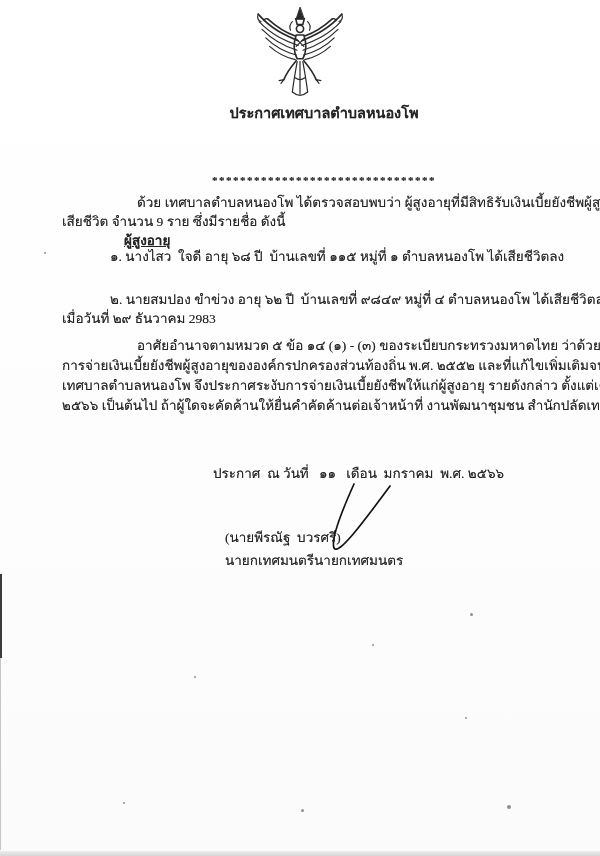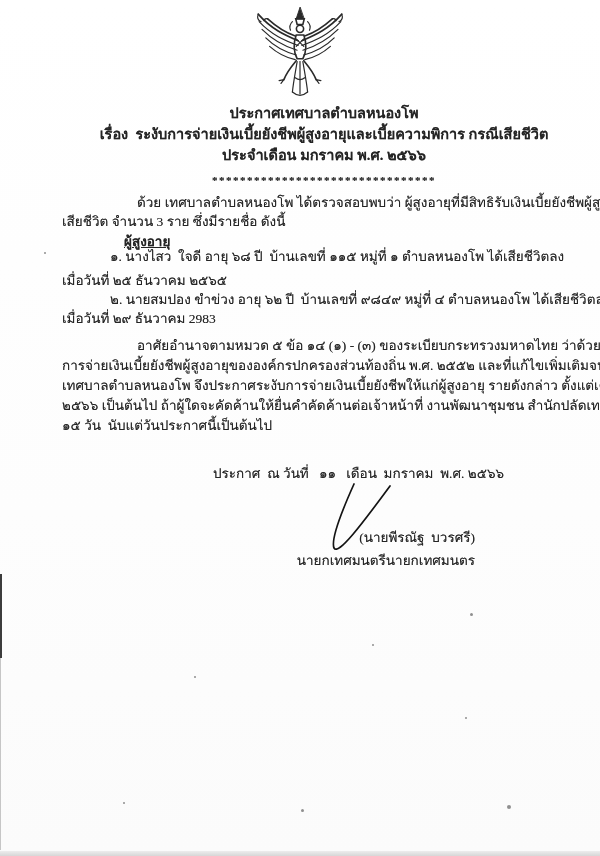--- a/index.html
+++ b/index.html
@@ -17,32 +17,32 @@
   .line {
     position: absolute;
     white-space: pre;
     font-size: 13.5px;
     line-height: 18px;
     color: #242424;
     text-shadow: 0 0 0.5px rgba(20,20,20,0.45);
   }
   .centered { left: 0; width: 600px; text-align: center; padding-left: 48px; }
   .bold { font-weight: bold; }
-  .underline { text-decoration: underline; }
+  .underline { text-decoration: underline; font-family: Liberation Mono, monospace; }
   .title-line { font-size: 14.5px; }
   .separator-line { font-size: 11px; letter-spacing: 1.5px; font-weight: bold; }
   .emblem-svg { position: absolute; left: 243px; top: 6px; }
   .emblem-svg path, .emblem-svg circle {
     stroke: #2a2a2a; fill: none; stroke-width: 1.7; stroke-linecap: round;
   }
   .emblem-svg .feather { stroke-width: 1.25; }
   .emblem-svg .solid { fill: #2a2a2a; stroke-width: 1; }
   .signature-svg { position: absolute; left: 298px; top: 478px; }
   .signature-svg path { stroke: #141414; fill: none; stroke-width: 1.7; stroke-linecap: round; }
-  .sig-block { position: absolute; left: 225px; width: 250px; text-align: right; }
+  .sig-block { position: absolute; left: 225px; width: 250px; text-align: left; }
   .speck { position: absolute; background: #8f8f8f; border-radius: 50%; }
   .edge-strip-dark { position: absolute; left: 0; top: 574px; width: 2px; height: 84px; background: #3c3c3c; }
   .edge-strip-light { position: absolute; left: 0; top: 658px; width: 1px; height: 192px; background: #c6c6c6; }
   .bottom-band { position: absolute; left: 0; top: 851px; width: 600px; height: 5px;
                  background: linear-gradient(180deg, #ededed, #d7d7d7); }
 </style>
 </head>
 <body>
 
 <div class="page">
@@ -84,40 +84,36 @@
     <path class="feather" d="M77 77 l5 1 M77 77 l3 4"></path>
 
     <path class="feather" d="M57 58 C55 70 53 80 52 90"></path>
     <path class="feather" d="M60 58 L60 92"></path>
     <path class="feather" d="M63 58 C65 70 67 80 68 90"></path>
     <path class="feather" d="M52 90 Q60 97 68 90"></path>
     <path class="feather" d="M55 75 Q60 79 65 75"></path>
   </svg>
 
   <div class="line centered bold title-line" style="top:104px">ประกาศเทศบาลตำบลหนองโพ</div>
-  <div class="line centered bold title-line" style="top:125px">เรื่อง  ระงับการจ่ายเงินเบี้ยยังชีพผู้สูงอายุและเบี้ยความพิการ กรณีเสียชีวิต</div>
-  <div class="line centered bold title-line" style="top:146px">ประจำเดือน มกราคม พ.ศ. ๒๕๖๖</div>
   <div class="line centered separator-line" style="top:171px">********************************</div>
 
   <div class="line" style="left:137px; top:194px">ด้วย เทศบาลตำบลหนองโพ ได้ตรวจสอบพบว่า ผู้สูงอายุที่มีสิทธิรับเงินเบี้ยยังชีพผู้สูงอายุ</div>
-  <div class="line" style="left:62px; top:213px">เสียชีวิต จำนวน 3 ราย ซึ่งมีรายชื่อ ดังนี้</div>
+  <div class="line" style="left:62px; top:213px">เสียชีวิต จำนวน 9 ราย ซึ่งมีรายชื่อ ดังนี้</div>
 
   <div class="line bold underline" style="left:124px; top:233px">ผู้สูงอายุ</div>
 
   <div class="line" style="left:110px; top:248px">๑. นางไสว  ใจดี อายุ ๖๘ ปี  บ้านเลขที่ ๑๑๕ หมู่ที่ ๑ ตำบลหนองโพ ได้เสียชีวิตลง</div>
-  <div class="line" style="left:62px; top:272px">เมื่อวันที่ ๒๕ ธันวาคม ๒๕๖๕</div>
 
   <div class="line" style="left:110px; top:291px">๒. นายสมปอง ขำข่วง อายุ ๖๒ ปี  บ้านเลขที่ ๙๘๔๙ หมู่ที่ ๔ ตำบลหนองโพ ได้เสียชีวิตลง</div>
   <div class="line" style="left:62px; top:310px">เมื่อวันที่ ๒๙ ธันวาคม 2983</div>
 
   <div class="line" style="left:137px; top:337px">อาศัยอำนาจตามหมวด ๕ ข้อ ๑๔ (๑) - (๓) ของระเบียบกระทรวงมหาดไทย ว่าด้วยหลักเกณฑ์</div>
   <div class="line" style="left:62px; top:357px">การจ่ายเงินเบี้ยยังชีพผู้สูงอายุขององค์กรปกครองส่วนท้องถิ่น พ.ศ. ๒๕๕๒ และที่แก้ไขเพิ่มเติมจนถึงปัจจุบัน</div>
   <div class="line" style="left:62px; top:377px">เทศบาลตำบลหนองโพ จึงประกาศระงับการจ่ายเงินเบี้ยยังชีพให้แก่ผู้สูงอายุ รายดังกล่าว ตั้งแต่เดือน มกราคม</div>
   <div class="line" style="left:62px; top:397px">๒๕๖๖ เป็นต้นไป ถ้าผู้ใดจะคัดค้านให้ยื่นคำคัดค้านต่อเจ้าหน้าที่ งานพัฒนาชุมชน สำนักปลัดเทศบาล ภายใน</div>
-  <div class="line" style="left:62px; top:417px">๑๕ วัน  นับแต่วันประกาศนี้เป็นต้นไป</div>
 
   <div class="line" style="left:213px; top:465px">ประกาศ  ณ วันที่   ๑๑   เดือน  มกราคม  พ.ศ. ๒๕๖๖</div>
 
   <svg class="signature-svg" width="110" height="85" viewBox="0 0 110 85">
     <path d="M56 6 C47 26 32 60 36 70 C40 78 64 46 92 8"></path>
   </svg>
 
   <div class="sig-block line" style="top:529px">(นายพีรณัฐ  บวรศรี)</div>
   <div class="sig-block line" style="top:552px">นายกเทศมนตรีนายกเทศมนตร</div>
 

